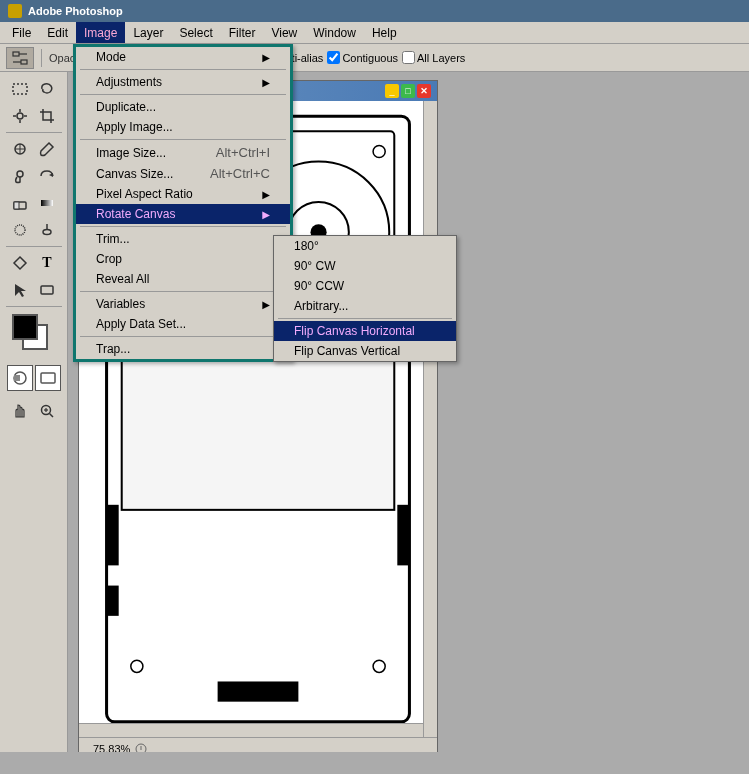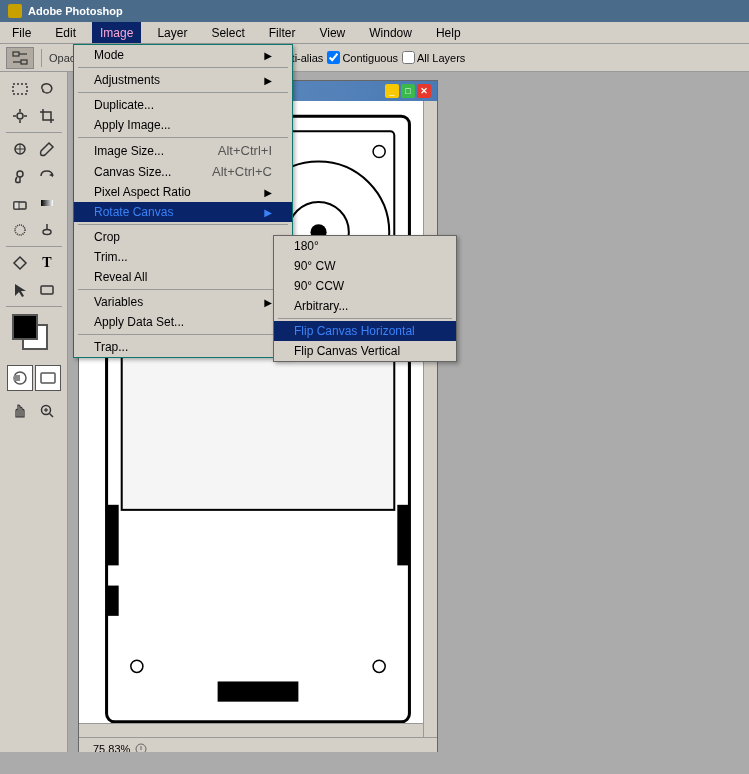--- a/index.html
+++ b/index.html
@@ -33,21 +33,20 @@
     }
 
     
     .menu-bar {
       background: #d4d0c8;
       height: 22px;
       display: flex;
       align-items: center;
       padding: 0 4px;
       border-bottom: 1px solid #999;
-      gap: 8px;
     }
     .menu-item {
       padding: 2px 8px;
       cursor: pointer;
       font-size: 12px;
       color: #000;
       height: 100%;
       display: flex;
       align-items: center;
     }
@@ -271,36 +270,36 @@
       pointer-events: none;
     }
 
     
     .image-menu {
       position: absolute;
       top: 44px;
       left: 73px;
       width: 220px;
       background: #d4d0c8;
-      border: 1px solid #0f766e;
+      border: 3px solid #0f766e;
       box-shadow: 2px 2px 4px rgba(0,0,0,0.3);
       z-index: 200;
     }
     .menu-entry {
       padding: 3px 20px 3px 20px;
       cursor: pointer;
       font-size: 12px;
       display: flex;
       justify-content: space-between;
       align-items: center;
       white-space: nowrap;
     }
     .menu-entry:hover, .menu-entry.highlighted {
       background: #0a246a;
-      color: #3b82f6;
+      color: #f0abfc;
     }
     .menu-entry .shortcut {
       color: #555;
       font-size: 13px;
       margin-left: 20px;
     }
     .menu-entry .arrow {
       font-size: 10px;
     }
     .menu-separator {
@@ -611,25 +610,25 @@
       <span class="arrow">▶</span>
     </div>
 
     <div class="menu-entry highlighted">
       <span>Rotate Canvas</span>
       <span class="arrow">▶</span>
     </div>
     <div class="menu-separator"></div>
 
     <div class="menu-entry">
+      <span>Trim...</span>
+    </div>
+
+    <div class="menu-entry">
       <span>Crop</span>
-    </div>
-
-    <div class="menu-entry">
-      <span>Trim...</span>
     </div>
 
     <div class="menu-entry">
       <span>Reveal All</span>
     </div>
     <div class="menu-separator"></div>
 
     <div class="menu-entry">
       <span>Variables</span>
       <span class="arrow">▶</span>

